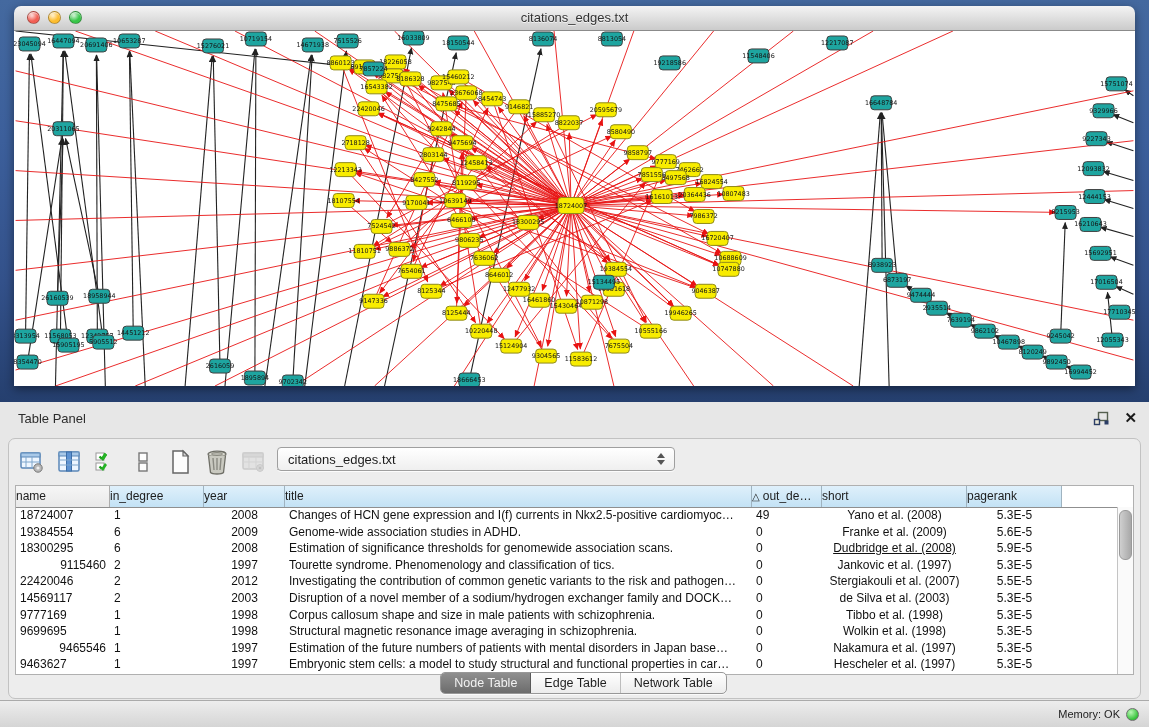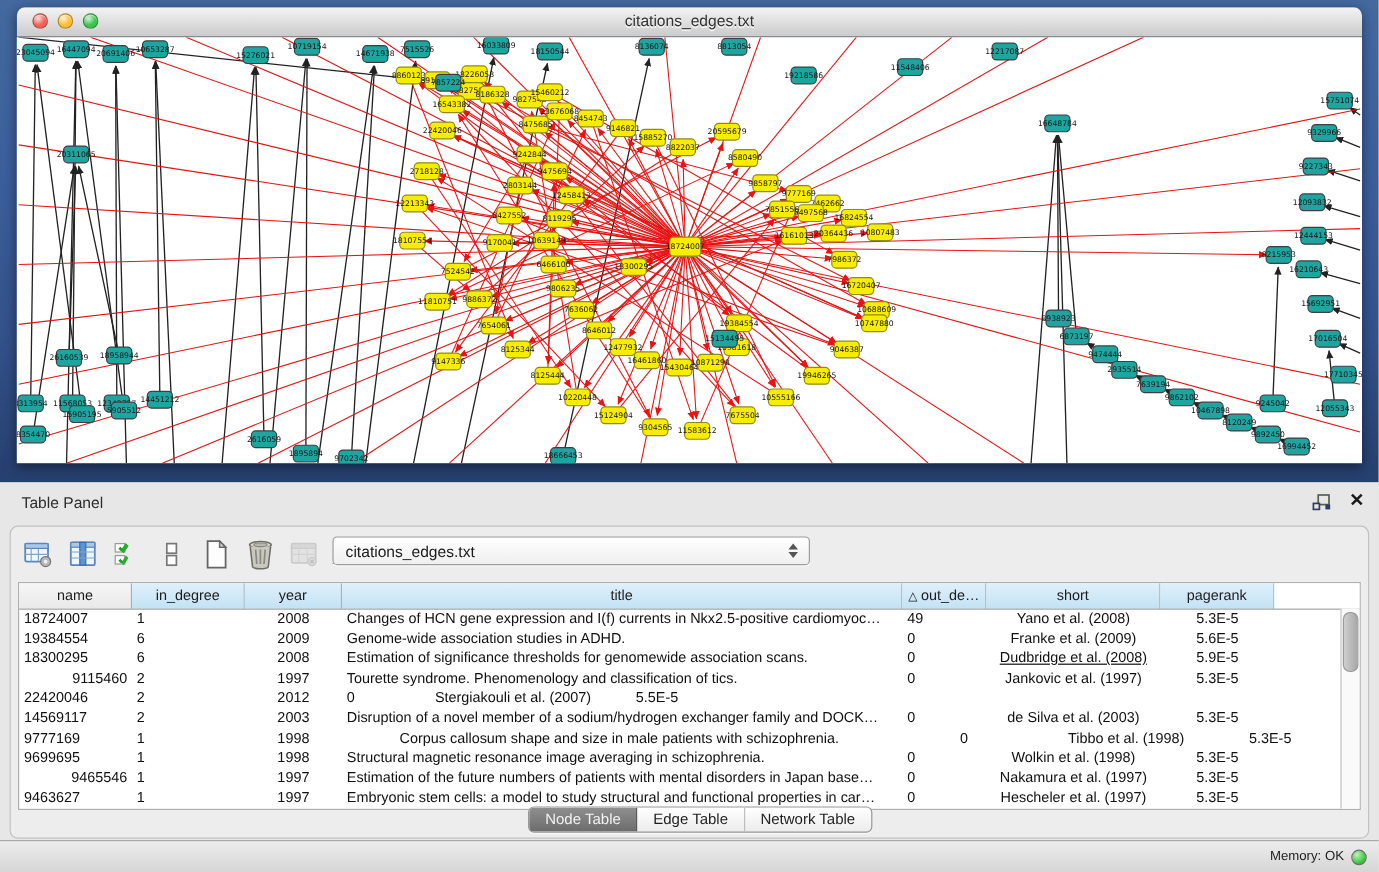--- a/index.html
+++ b/index.html
@@ -41,21 +41,21 @@
     box-shadow:0 1px 0 rgba(255,255,255,.8);display:flex;align-items:center;}
   .combo-text{flex:1;padding-left:10px;font-size:13px;color:#1c1c1c;}
   .combo-arrows{width:18px;display:flex;flex-direction:column;align-items:center;gap:2px;padding-right:4px;}
   .combo-arrows i{display:block;width:0;height:0;border-left:4px solid transparent;border-right:4px solid transparent;}
   .combo-arrows .up{border-bottom:5px solid #555;}
   .combo-arrows .dn{border-top:5px solid #555;}
 
   .tablegrid{position:absolute;left:6px;right:6px;top:46px;height:188px;background:#fff;
     border:1px solid #b0b0b0;overflow:hidden;}
   .thead{display:flex;height:21px;border-bottom:1px solid #8f8f8f;}
-  .th{box-sizing:border-box;height:21px;line-height:20px;font-size:12px;color:#1c1c1c;text-align:center;
+  .th{box-sizing:border-box;height:21px;line-height:20px;font-size:12px;color:#1c1c1c;text-align:left;
     background:linear-gradient(#dff0fb,#c3e2f5);border-right:1px solid #9fb3c0;overflow:hidden;white-space:nowrap;}
   .th.first{background:linear-gradient(#f6f6f6,#e9e9e9);border-right:1px solid #adadad;}
   .th .sort{font-size:10px;margin-right:3px;}
   .th.fill{flex:1;background:#fff;border-right:none;}
   .tbody{position:absolute;left:0;right:15px;top:21px;bottom:0;overflow:hidden;}
   .tr{display:flex;height:16.6px;}
   .td{box-sizing:border-box;font-size:12px;line-height:16.5px;color:#111;
     overflow:hidden;white-space:nowrap;padding:0 4px;}
   .vscroll{position:absolute;right:0;top:21px;bottom:0;width:15px;background:#fafafa;border-left:1px solid #c4c4c4;}
   .vthumb{position:absolute;left:1px;top:3px;width:11px;height:48px;border-radius:6px;
@@ -665,38 +665,39 @@
               <div class="td" style="width: 81px; text-align: center;">1997</div>
               <div class="td" style="width: 467px; text-align: left;">Tourette syndrome. Phenomenology and classification of tics.</div>
               <div class="td" style="width: 70px; text-align: left;">0</div>
               <div class="td" style="width: 145px; text-align: center;">Jankovic et al. (1997)</div>
               <div class="td" style="width: 95px; text-align: center;">5.3E-5</div>
             </div>
             <div class="tr">
               <div class="td" style="width: 94px; text-align: left;">22420046</div>
               <div class="td" style="width: 94px; text-align: left;">2</div>
               <div class="td" style="width: 81px; text-align: center;">2012</div>
+              <div class="td" style="width: 467px; text-align: left;">Investigating the contribution of common genetic variants to the risk and pathogen…</div>
               <div class="td" style="width: 70px; text-align: left;">0</div>
               <div class="td" style="width: 145px; text-align: center;">Stergiakouli et al. (2007)</div>
               <div class="td" style="width: 95px; text-align: center;">5.5E-5</div>
             </div>
             <div class="tr">
               <div class="td" style="width: 94px; text-align: left;">14569117</div>
               <div class="td" style="width: 94px; text-align: left;">2</div>
               <div class="td" style="width: 81px; text-align: center;">2003</div>
               <div class="td" style="width: 467px; text-align: left;">Disruption of a novel member of a sodium/hydrogen exchanger family and DOCK…</div>
               <div class="td" style="width: 70px; text-align: left;">0</div>
               <div class="td" style="width: 145px; text-align: center;">de Silva et al. (2003)</div>
               <div class="td" style="width: 95px; text-align: center;">5.3E-5</div>
             </div>
             <div class="tr">
               <div class="td" style="width: 94px; text-align: left;">9777169</div>
               <div class="td" style="width: 94px; text-align: left;">1</div>
               <div class="td" style="width: 81px; text-align: center;">1998</div>
-              <div class="td" style="width: 467px; text-align: left; margin-left: 44px;">Corpus callosum shape and size in male patients with schizophrenia.</div>
+              <div class="td" style="width: 467px; text-align: left;">Corpus callosum shape and size in male patients with schizophrenia.</div>
               <div class="td" style="width: 70px; text-align: left;">0</div>
               <div class="td" style="width: 145px; text-align: center;">Tibbo et al. (1998)</div>
               <div class="td" style="width: 95px; text-align: center;">5.3E-5</div>
             </div>
             <div class="tr">
               <div class="td" style="width: 94px; text-align: left;">9699695</div>
               <div class="td" style="width: 94px; text-align: left;">1</div>
               <div class="td" style="width: 81px; text-align: center;">1998</div>
               <div class="td" style="width: 467px; text-align: left;">Structural magnetic resonance image averaging in schizophrenia.</div>
               <div class="td" style="width: 70px; text-align: left;">0</div>

